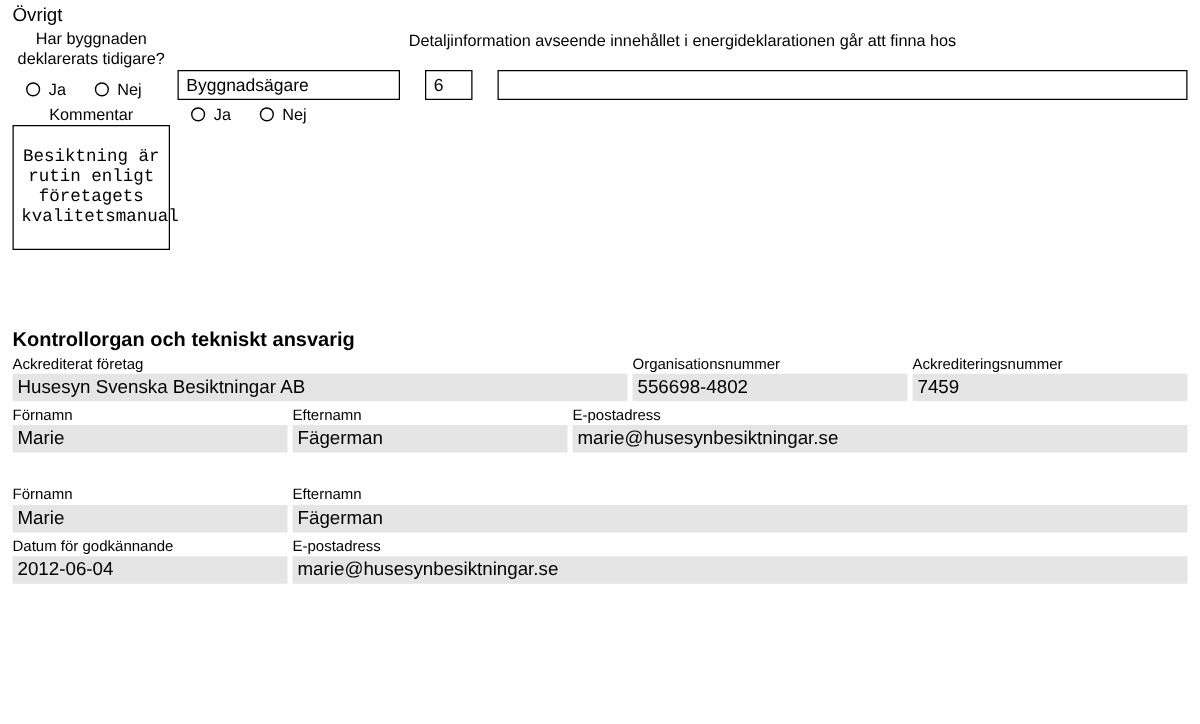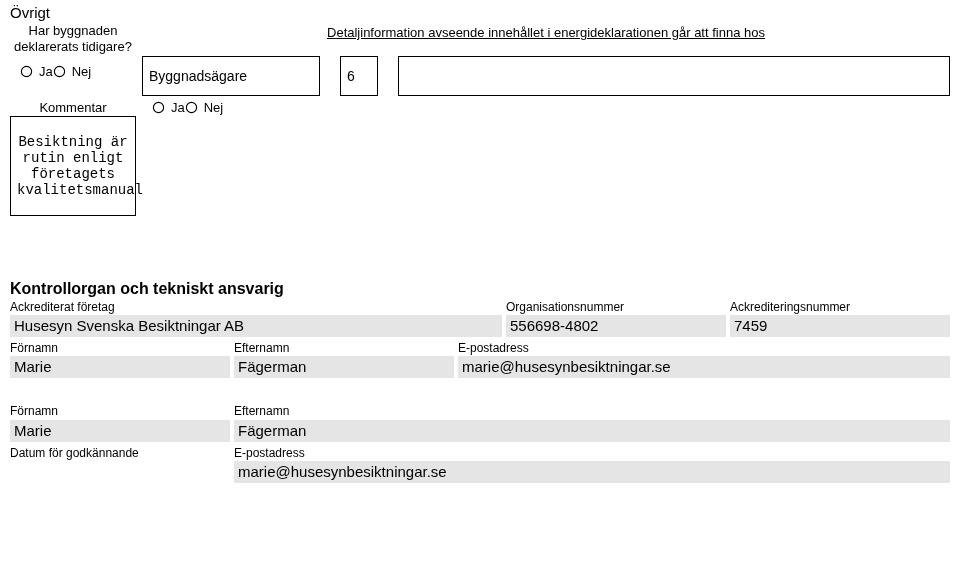--- a/index.html
+++ b/index.html
@@ -19,35 +19,36 @@
   .top-grid {
     display: grid;
     grid-template-columns: 126px 1fr;
     column-gap: 6px;
     align-items: start;
     text-align: center;
   }
   .q-text { font-size: 13px; line-height: 1.25; }
   .radio-row {
     display: flex;
+    gap: 22px;
     margin-top: 8px;
     margin-left: 10px;
   }
   .radio {
     display: inline-flex;
     align-items: center;
     gap: 6px;
   }
   .radio svg { width: 13px; height: 13px; flex-shrink: 0; }
-  .intro-text { font-size: 13px; margin-top: 2px; margin-bottom: 6px; text-decoration: underline; }
+  .intro-text { font-size: 13px; margin-top: 2px; margin-bottom: 6px; }
   .owner-row {
     display: grid;
     grid-template-columns: 178px 38px 1fr;
     column-gap: 6px;
-    height: 40px;
+    height: 24px;
     gap: 20px;
   }
   .box {
     border: 1px solid #000;
     background: #fff;
     display: flex;
     align-items: center;
     padding: 0 6px;
     font-size: 14px;
   }
@@ -195,19 +196,20 @@
     </div>
     <div class="field">
       <span class="field-label">Efternamn</span>
       <span class="field-value">Fägerman</span>
     </div>
   </div>
 
   <div class="field-row cols-2">
     <div class="field">
       <span class="field-label">Datum för godkännande</span>
+      <span class="field-value">2012-06-04</span>
     </div>
     <div class="field">
       <span class="field-label">E-postadress</span>
       <span class="field-value">marie@husesynbesiktningar.se</span>
     </div>
   </div>
 </div>
 
 </body></html>

